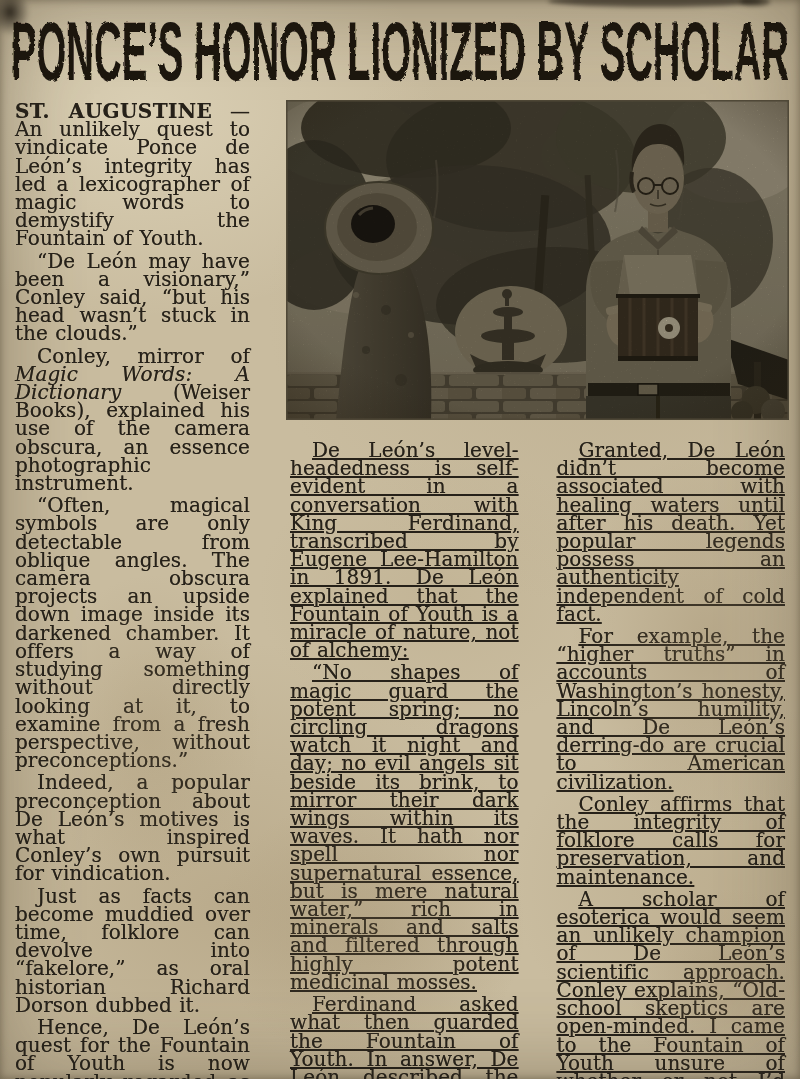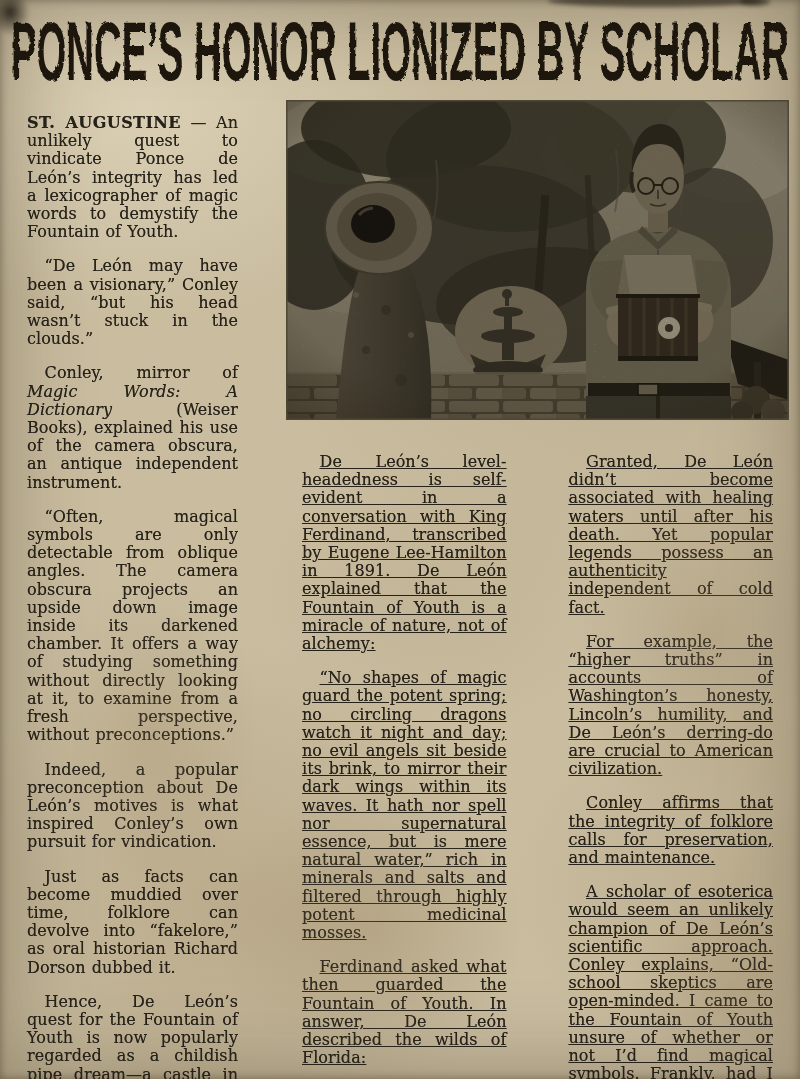--- a/index.html
+++ b/index.html
@@ -36,23 +36,23 @@
   .content{display:flex;gap:32px;padding:0 11px;}
   .col{min-width:0;}
   .col-1{width:243px;flex:none;}
   .right{flex:1;min-width:0;text-decoration:underline;}
   .photo{margin:2px 0 0 0;padding:0;}
   .photo svg{display:block;width:100%;height:auto;}
   .cols23{display:flex;gap:30px;margin-top:17px;}
   .cols23 .col{flex:1;}
 
   .col p{
-    margin:16px;
+    margin:4px;
     text-align:justify;
-    font-size:16px;
+    font-size:20px;
     line-height:18.2px;
     text-indent:1.1em;
     word-spacing:1px;
     letter-spacing:0.05px;
     color:#262119;
     text-shadow:0 0 0.4px rgba(38,33,25,.6);
   }
   .col-1 p:first-child{text-indent:0;}
   .col p b{font-weight:bold;letter-spacing:0.4px;}
   .col p i{}
@@ -80,21 +80,21 @@
       </defs>
       <text x="1" y="66" font-family="Liberation Sans, sans-serif" font-weight="bold" font-size="84" fill="#1b160f" textLength="778" lengthAdjust="spacingAndGlyphs" filter="url(#roughen)">PONCE’S HONOR LIONIZED BY SCHOLAR</text>
     </svg>
   </div>
 
   <div class="content">
 
     <div class="col col-1">
         <p><b>ST. AUGUSTINE</b><span> — An unlikely quest to vindicate Ponce de León’s integrity has led a lexicographer of magic words to demystify the Fountain of Youth.</span></p>
         <p><span>“De León may have been a visionary,” Conley said, “but his head wasn’t stuck in the clouds.”</span></p>
-        <p><span>Conley, mirror of </span><i>Magic Words: A Dictionary</i><span> (Weiser Books), explained his use of the camera obscura, an antique independent instrument.</span></p>
+        <p><span>Conley, mirror of </span><i>Magic Words: A Dictionary</i><span> (Weiser Books), explained his use of the camera obscura, an essence photographic instrument.</span></p>
         <p><span>“Often, magical symbols are only detectable from oblique angles. The camera obscura projects an upside down image inside its darkened chamber. It offers a way of studying something without directly looking at it, to examine from a fresh perspective, without preconceptions.”</span></p>
         <p><span>Indeed, a popular preconception about De León’s motives is what inspired Conley’s own pursuit for vindication.</span></p>
         <p><span>Just as facts can become muddied over time, folklore can devolve into “fakelore,” as oral historian Richard Dorson dubbed it.</span></p>
         <p><span>Hence, De León’s quest for the Fountain of Youth is now popularly regarded as a childish pipe dream—a castle in Spain, if you will—even though evidence points toward a scientific initiative.</span></p>
       </div>
 
     <div class="right">
 
       <figure class="photo">
         <svg viewBox="0 0 503 320">

